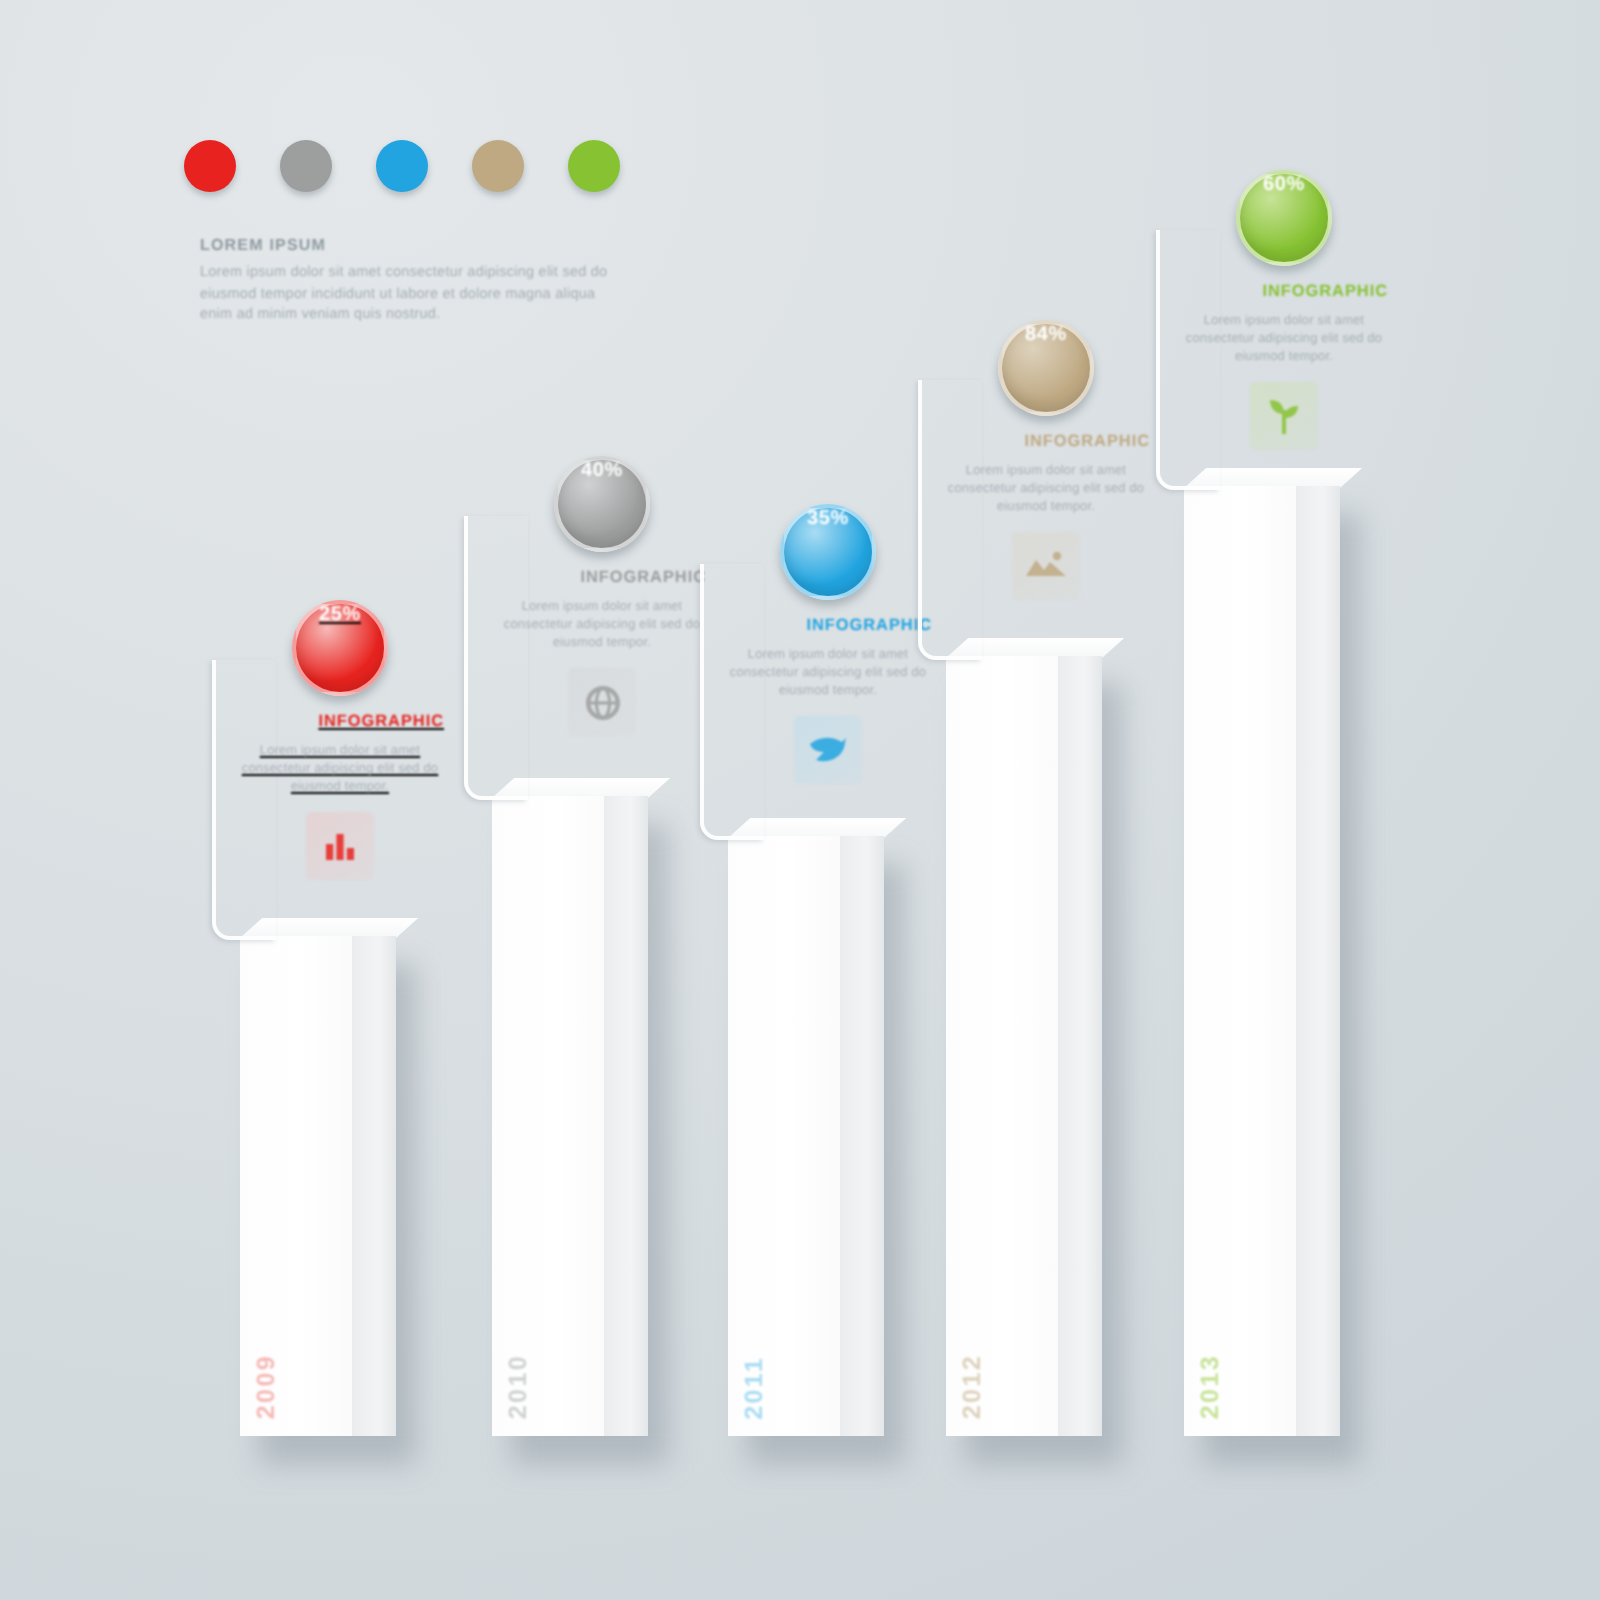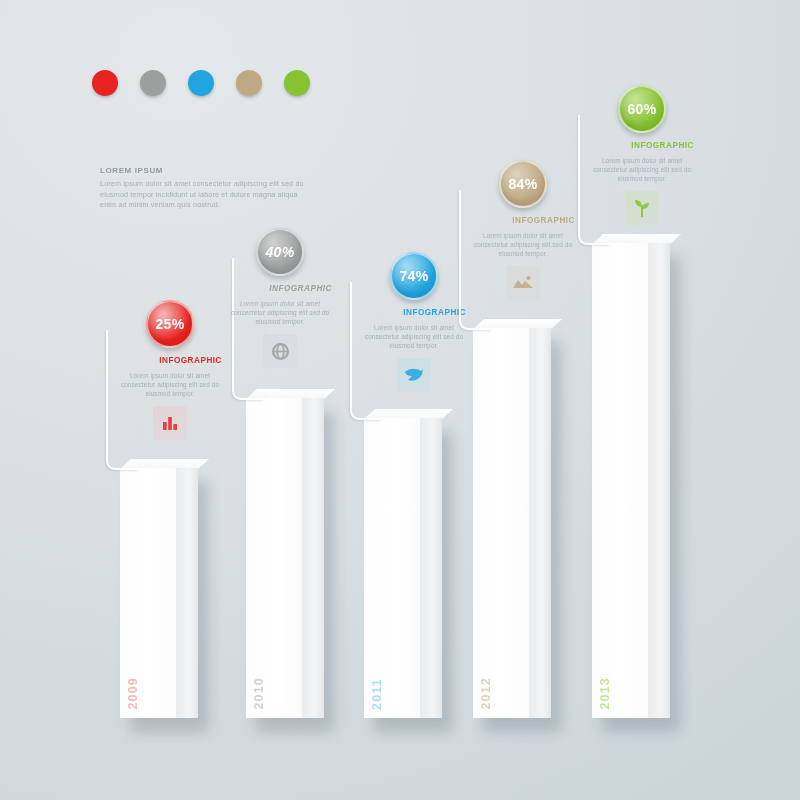--- a/index.html
+++ b/index.html
@@ -23,21 +23,21 @@
   }
   .legend-dot::after{
     content:"";position:absolute;inset:-4px;border-radius:50%;
     opacity:.28;background:inherit;filter:blur(3px);z-index:-1;
   }
 
   
   .header{position:absolute;left:100px;top:118px;width:215px;}
   .header-title{
     font-size:8px;font-weight:bold;color:#8e9aa1;letter-spacing:.6px;
-    text-transform:uppercase;filter:blur(.55px);margin-bottom:4px;margin-top:48px;
+    text-transform:uppercase;filter:blur(.55px);margin-bottom:4px;
   }
   .header-body{
     font-size:7.2px;line-height:10.5px;color:#a4aeb4;
     filter:blur(.6px);letter-spacing:.15px;
   }
 
   
   .bar{position:absolute;bottom:82px;}
   .bar-shadow{
     position:absolute;left:10px;top:14px;width:100%;height:100%;
@@ -66,22 +66,22 @@
   
   .callout{position:absolute;width:104px;}
   .connector{
     position:absolute;border-left:2px solid rgba(255,255,255,.92);
     border-bottom:2px solid rgba(255,255,255,.92);
     border-bottom-left-radius:9px;
     box-shadow:-1px 1px 2px rgba(130,145,155,.25);
   }
   .badge{
     width:44px;height:44px;border-radius:50%;
-    display:flex;align-items:center;justify-content:center;
-    font-size:14px;font-weight:bold;color:#fff;
+    display:flex;align-items:flex-start;justify-content:center;
+    font-size:10px;font-weight:bold;color:#fff;
     box-shadow:0 3px 5px rgba(95,110,120,.4), inset 0 -3px 6px rgba(0,0,0,.12);
     filter:blur(.35px);margin:0 auto 7px auto;
     border:2px solid rgba(255,255,255,.55);
   }
   .badge span{filter:blur(.5px);letter-spacing:.3px;}
   .co-title{
     font-size:8.2px;font-weight:bold;letter-spacing:.5px;
     text-transform:uppercase;text-align:right;filter:blur(.6px);
     line-height:11px;margin-bottom:5px;
   }
@@ -146,53 +146,53 @@
       <div class="bar" style="left: 592px; height: 475px; width: 78px;">
         <div class="bar-shadow"></div>
         <div class="bar-top"></div>
         <div class="bar-front"></div>
         <div class="bar-side"></div>
         <div class="bar-year" style="color: rgb(199, 227, 152);">2013</div>
       </div>
     </div>
   <div id="callouts-layer">
       <div class="connector" style="left: 106px; top: 330px; width: 30px; height: 138px;"></div>
-      <div class="callout" style="left: 118px; top: 300px;">
+      <div class="callout" style="left: 118px; top: 300px; text-decoration: underline;">
         <div class="badge" style="background: radial-gradient(circle at 35% 28%, rgb(246, 185, 183) 0%, rgb(232, 35, 31) 62%);">
           <span>25%</span>
         </div>
         <div class="co-title" style="color: rgb(232, 35, 31);">Infographic</div>
         <div class="co-body">Lorem ipsum dolor sit amet consectetur adipiscing elit sed do eiusmod tempor.</div>
         <div class="co-icon" style="background: linear-gradient(145deg, rgba(246, 185, 183, 0.333), rgba(246, 185, 183, 0.133));">
           <svg width="20" height="20" viewBox="0 0 20 20">
             <rect x="3" y="9" width="3.6" height="8" fill="#e8231f"></rect>
             <rect x="8.2" y="4" width="3.6" height="13" fill="#e8231f"></rect>
             <rect x="13.4" y="11" width="3.6" height="6" fill="#e8231f"></rect>
           </svg>
         </div>
       </div>
       <div class="connector" style="left: 232px; top: 258px; width: 30px; height: 140px;"></div>
-      <div class="callout" style="left: 228px; top: 228px; font-style: italic;">
+      <div class="callout" style="left: 249px; top: 228px;">
         <div class="badge" style="background: radial-gradient(circle at 35% 28%, rgb(207, 209, 210) 0%, rgb(157, 158, 158) 62%);">
           <span>40%</span>
         </div>
         <div class="co-title" style="color: rgb(157, 158, 158);">Infographic</div>
         <div class="co-body">Lorem ipsum dolor sit amet consectetur adipiscing elit sed do eiusmod tempor.</div>
         <div class="co-icon" style="background: linear-gradient(145deg, rgba(207, 209, 210, 0.333), rgba(207, 209, 210, 0.133));">
           <svg width="21" height="21" viewBox="0 0 21 21">
             <circle cx="10.5" cy="10.5" r="7.4" fill="none" stroke="#9d9e9e" stroke-width="2.2"></circle>
             <ellipse cx="10.5" cy="10.5" rx="3.3" ry="7.4" fill="none" stroke="#9d9e9e" stroke-width="1.6"></ellipse>
             <line x1="3.1" y1="10.5" x2="17.9" y2="10.5" stroke="#9d9e9e" stroke-width="1.6"></line>
           </svg>
         </div>
       </div>
       <div class="connector" style="left: 350px; top: 282px; width: 30px; height: 136px;"></div>
       <div class="callout" style="left: 362px; top: 252px;">
         <div class="badge" style="background: radial-gradient(circle at 35% 28%, rgb(169, 220, 243) 0%, rgb(33, 164, 224) 62%);">
-          <span>74%</span>
+          <span>35%</span>
         </div>
         <div class="co-title" style="color: rgb(33, 164, 224);">Infographic</div>
         <div class="co-body">Lorem ipsum dolor sit amet consectetur adipiscing elit sed do eiusmod tempor.</div>
         <div class="co-icon" style="background: linear-gradient(145deg, rgba(169, 220, 243, 0.333), rgba(169, 220, 243, 0.133));">
           <svg width="22" height="20" viewBox="0 0 22 20">
             <path d="M2 7 C7 3 13 3 18 6 L20 4 L19 9 C17 14 11 17 5 15 L9 11 C6 11 3 10 2 7 Z" fill="#21a4e0"></path>
           </svg>
         </div>
       </div>
       <div class="connector" style="left: 459px; top: 190px; width: 30px; height: 138px;"></div>

